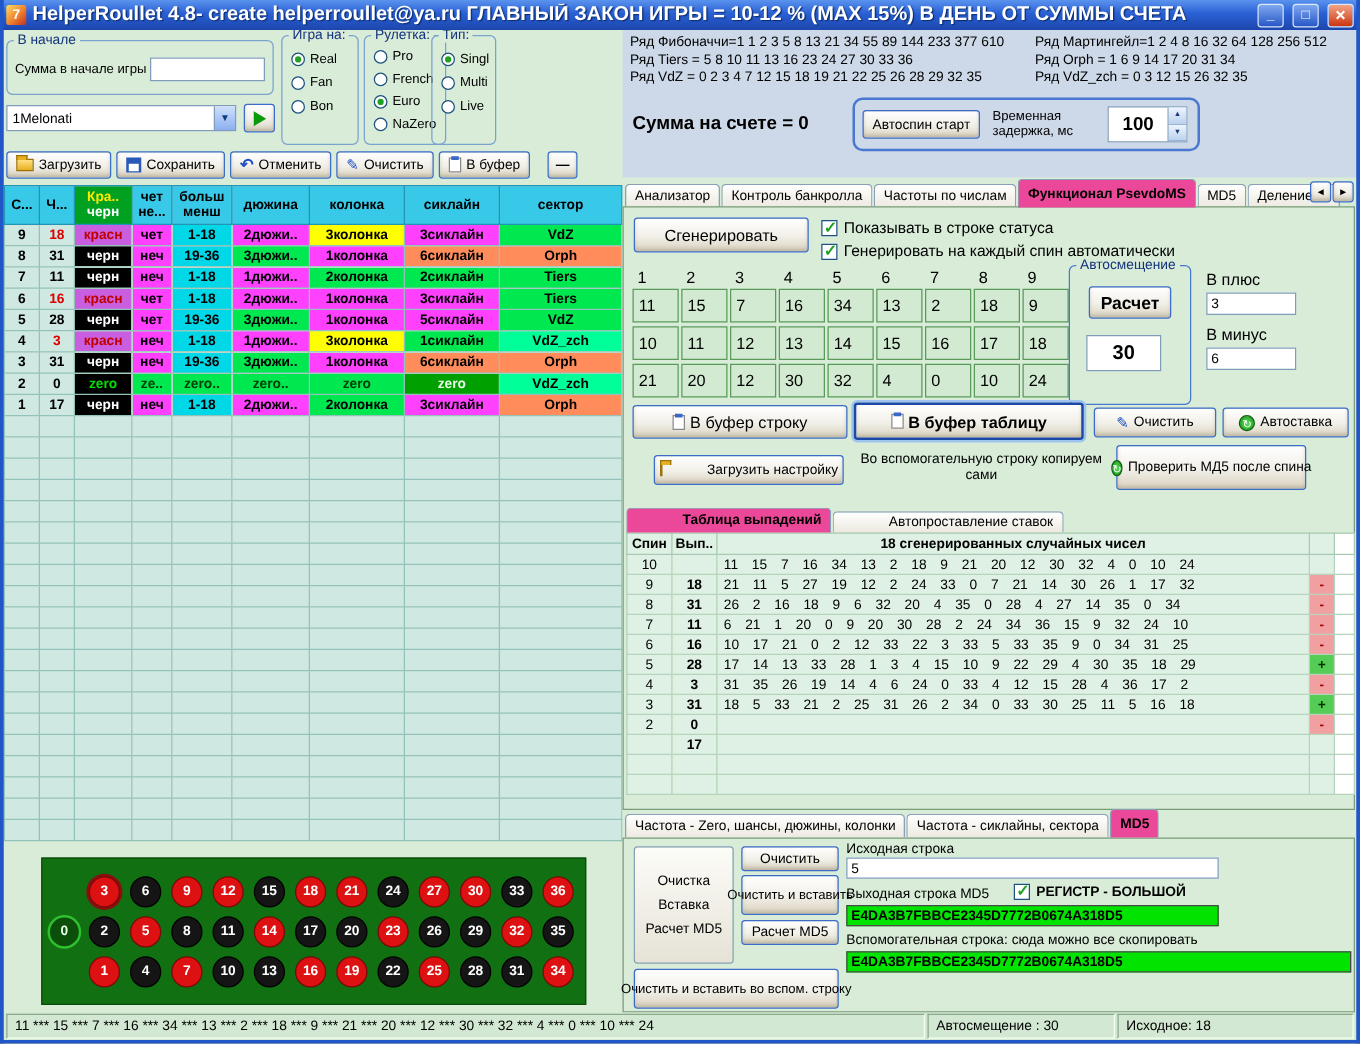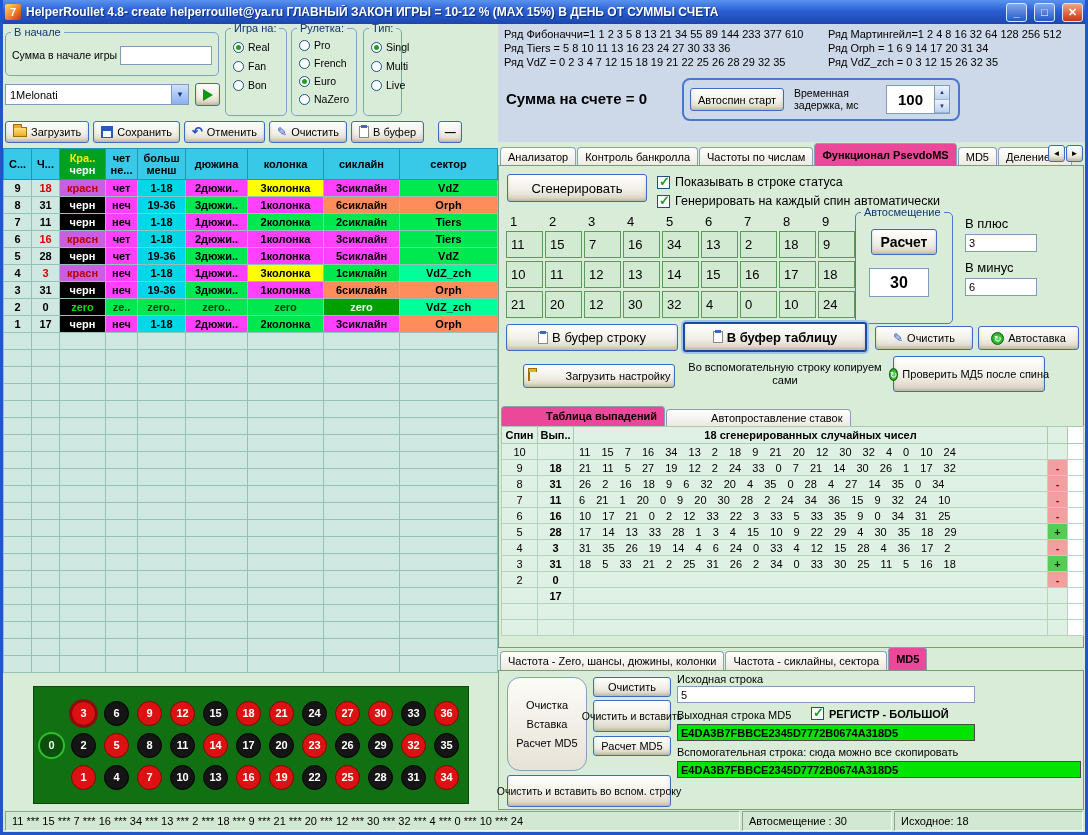--- a/index.html
+++ b/index.html
@@ -9,21 +9,21 @@
   .winframe { position: absolute; inset: 0; border: 3px solid #2156c8; border-top: 0;
     pointer-events: none; z-index: 60; }
 
   
   .titlebar { position: absolute; left: 0; top: 0; width: 1088px; height: 24px;
     background: linear-gradient(#5a93ee, #2a60d4 45%, #1c46ac); display: flex; align-items: center;
     padding: 0 5px; gap: 5px; z-index: 10; }
   .app-icon { width: 16px; height: 16px; border-radius: 2px; flex: 0 0 16px;
     background: linear-gradient(135deg, #ffe060, #f08030 55%, #c03020);
     color: #fff; font-weight: bold; font-size: 11px; display: flex; align-items: center; justify-content: center; }
-  .title { flex: 1; color: #fff; font-weight: bold; font-size: 12px;
+  .title { flex: 1; color: #fff; font-weight: bold; font-size: 16px;
     text-shadow: 1px 1px 1px #0a2a6a; white-space: nowrap; overflow: hidden; }
   .tb-btn { width: 21px; height: 19px; border-radius: 3px; border: 1px solid #dce8fa; color: #fff;
     font-size: 11px; font-weight: bold; display: flex; align-items: center; justify-content: center; margin-left: 2px; }
   .tb-min, .tb-max { background: linear-gradient(#7fa8ee, #2858c8); }
   .tb-close { background: linear-gradient(#f2a486, #cc3510); }
 
   
   .btn { display: inline-flex; align-items: center; justify-content: center; gap: 4px;
     border: 1px solid #3c6cc8; border-radius: 3px;
     background: linear-gradient(#ffffff, #f1efe7 55%, #d9d2c0); font-size: 11px; height: 22px;
@@ -63,21 +63,21 @@
   .begin-label { position: absolute; left: 6px; top: 16px; width: 106px; font-size: 10.5px; }
   .begin-input { position: absolute; left: 114px; top: 13px; width: 92px; height: 19px; }
   .combo { position: absolute; left: 2px; top: 60px; width: 184px; height: 21px; background: #fff;
     border: 1px solid #7f9db9; display: flex; align-items: stretch; }
   .combo-text { flex: 1; display: flex; align-items: center; padding-left: 4px; }
   .combo-dd { width: 17px; background: linear-gradient(#cfe0fb, #8cb0f0); border-left: 1px solid #7f9db9;
     color: #103c7c; font-size: 8px; display: flex; align-items: center; justify-content: center; }
   .btn-play { position: absolute; left: 192px; top: 59px; width: 25px; height: 23px; }
   .gb-game { left: 222px; top: 4px; width: 62px; height: 88px; }
   .gb-roul { left: 288px; top: 4px; width: 66px; height: 88px; }
-  .gb-type { left: 360px; top: 4px; width: 39px; height: 88px; }
+  .gb-type { left: 342px; top: 4px; width: 52px; height: 88px; }
   .gb-game .radio-row:first-of-type, .gb-type .radio-row:first-of-type { margin-top: 10px; }
   .gb-roul .radio-row { margin-top: 2px; }
   .gb-roul .radio-row:first-of-type { margin-top: 8px; }
   .toolbar { position: absolute; left: 2px; top: 97px; display: flex; gap: 4px; align-items: center; }
   .btn-collapse { margin-left: 10px; width: 24px; font-weight: bold; }
 
   table.history { position: absolute; left: 0; top: 124px; width: 494px; border-collapse: collapse; table-layout: fixed; }
   .hth { background: #38c8e8; border: 1px solid #2494b4; height: 31px; padding: 0; font-size: 11px; vertical-align: middle; }
   .hth.hgreen { background: #00a020; }
   .htop { font-weight: bold; }
@@ -173,21 +173,21 @@
   tr.srow td:nth-child(2) { font-weight: bold; }
   .snums { text-align: left; padding-left: 5px; word-spacing: 8px; }
   .rminus { background: #f0a0a0; color: #aa0000; font-weight: bold; }
   .rplus  { background: #55cc55; color: #003300; font-weight: bold; }
   .swhite { background: #fff; }
 
   .tabs-freq { left: 2px; top: 624px; width: 584px; height: 22px; }
   .freqpanel { position: absolute; left: 0; top: 646px; width: 586px; height: 140px;
     border: 1px solid #7a9a7a; background: #d8ecd8; }
   .md5box { position: absolute; left: 8px; top: 6px; width: 80px; height: 94px; border: 1px solid #88a0b8;
-    border-radius: 13px; background: linear-gradient(#fcfcf8, #e6e2d6); display: flex; flex-direction: column;
+    border-radius: 3px; background: linear-gradient(#fcfcf8, #e6e2d6); display: flex; flex-direction: column;
     align-items: center; justify-content: center; gap: 7px; }
   .btn-md5clear { position: absolute; left: 94px; top: 6px; width: 78px; height: 20px; }
   .btn-md5cp { position: absolute; left: 94px; top: 29px; width: 78px; height: 32px; font-size: 10.5px; line-height: 12px; }
   .btn-md5calc { position: absolute; left: 94px; top: 65px; width: 78px; height: 20px; }
   .btn-md5aux { position: absolute; left: 8px; top: 104px; width: 164px; height: 32px; font-size: 10.5px; line-height: 12px; }
   .lbl-src { position: absolute; left: 178px; top: 2px; }
   .inp-src { position: absolute; left: 178px; top: 15px; width: 298px; height: 17px; }
   .lbl-out { position: absolute; left: 178px; top: 38px; }
   .check-reg { position: absolute; left: 312px; top: 36px; font-weight: bold; }
   .green { background: #00e400; border: 1px solid #4a4a4a; font-weight: bold; display: flex;

